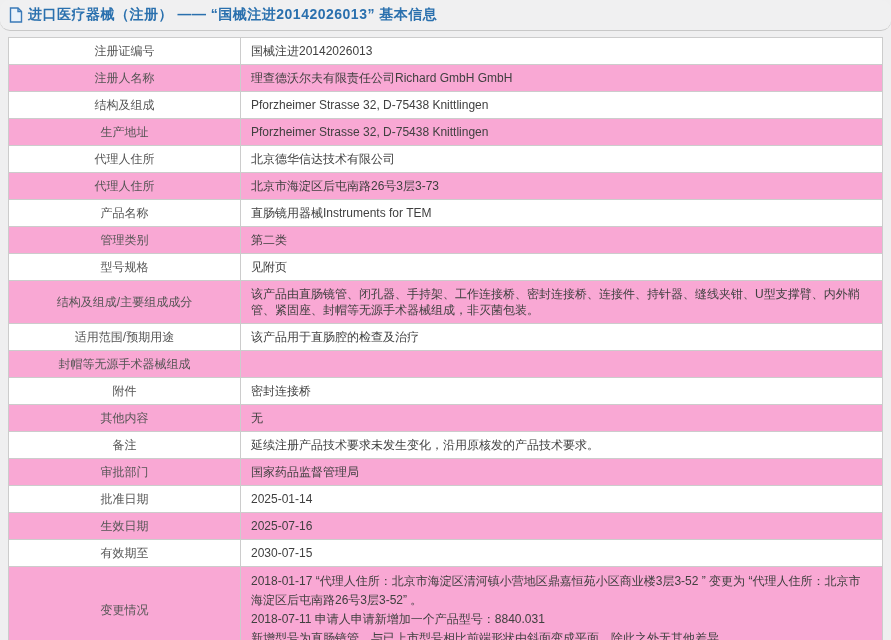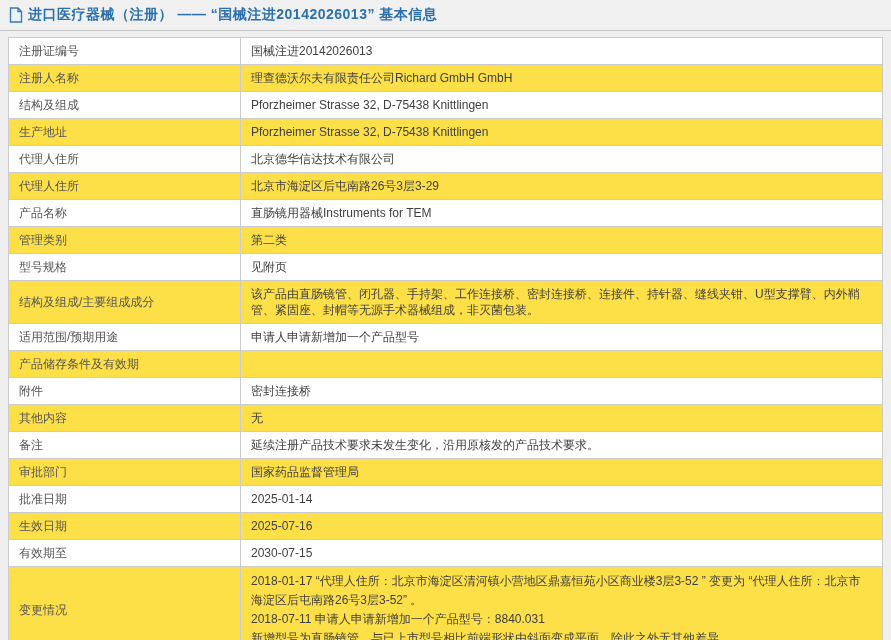--- a/index.html
+++ b/index.html
@@ -11,20 +11,21 @@
     font-family:"Liberation Sans","DejaVu Sans",sans-serif;
   }
   .title-bar {
     height:31px;
     display:flex;
     align-items:center;
     gap:5px;
     padding:0 9px;
     background:#f0f0f1;
     border-bottom:1px solid #c8c8c8;
+    border-radius:10px;
   }
   .doc-icon { display:inline-flex; width:14px; height:16px; flex:none; }
   .title {
     color:#2a70ae;
     font-weight:bold;
     font-size:14px;
     letter-spacing:0.5px;
     white-space:nowrap;
   }
   table.info {
@@ -38,25 +39,25 @@
     border:1px solid #cccccc;
     font-size:12px;
     line-height:16px;
     padding:5px 10px;
     vertical-align:middle;
     color:#404040;
     overflow:hidden;
   }
   td.label {
     width:232px;
-    text-align:left;
+    text-align:center;
     color:#555555;
     white-space:nowrap;
   }
-  tr.alt td { background:#fde047; }
+  tr.alt td { background:#f9a8d4; }
   td.value.multiline { white-space:pre-line; line-height:19px; }
 </style>
 </head>
 <body>
 
 <div class="title-bar">
   <span class="doc-icon">
     <svg width="14" height="16" viewBox="0 0 14 16" aria-hidden="true">
       <path d="M1.5 1 H9 L12.5 4.5 V15 H1.5 Z" fill="#eaf2fa" stroke="#3a7ab8" stroke-width="1.4"></path>
       <path d="M9 1 V4.5 H12.5" fill="none" stroke="#3a7ab8" stroke-width="1.4"></path>
@@ -82,44 +83,44 @@
       <tr class="alt">
     <td class="label">生产地址</td>
     <td class="value">Pforzheimer Strasse 32, D-75438 Knittlingen</td>
   </tr>
       <tr>
     <td class="label">代理人住所</td>
     <td class="value">北京德华信达技术有限公司</td>
   </tr>
       <tr class="alt">
     <td class="label">代理人住所</td>
-    <td class="value">北京市海淀区后屯南路26号3层3-29</td>
+    <td class="value">北京市海淀区后屯南路26号3层3-73</td>
   </tr>
       <tr>
     <td class="label">产品名称</td>
     <td class="value">直肠镜用器械Instruments for TEM</td>
   </tr>
       <tr class="alt">
     <td class="label">管理类别</td>
     <td class="value">第二类</td>
   </tr>
       <tr>
     <td class="label">型号规格</td>
     <td class="value">见附页</td>
   </tr>
       <tr class="alt">
     <td class="label">结构及组成/主要组成成分</td>
     <td class="value">该产品由直肠镜管、闭孔器、手持架、工作连接桥、密封连接桥、连接件、持针器、缝线夹钳、U型支撑臂、内外鞘管、紧固座、封帽等无源手术器械组成，非灭菌包装。</td>
   </tr>
       <tr>
     <td class="label">适用范围/预期用途</td>
-    <td class="value">申请人申请新增加一个产品型号</td>
+    <td class="value">该产品用于直肠腔的检查及治疗</td>
   </tr>
       <tr class="alt">
-    <td class="label">产品储存条件及有效期</td>
+    <td class="label">封帽等无源手术器械组成</td>
     <td class="value"></td>
   </tr>
       <tr>
     <td class="label">附件</td>
     <td class="value">密封连接桥</td>
   </tr>
       <tr class="alt">
     <td class="label">其他内容</td>
     <td class="value">无</td>
   </tr>

